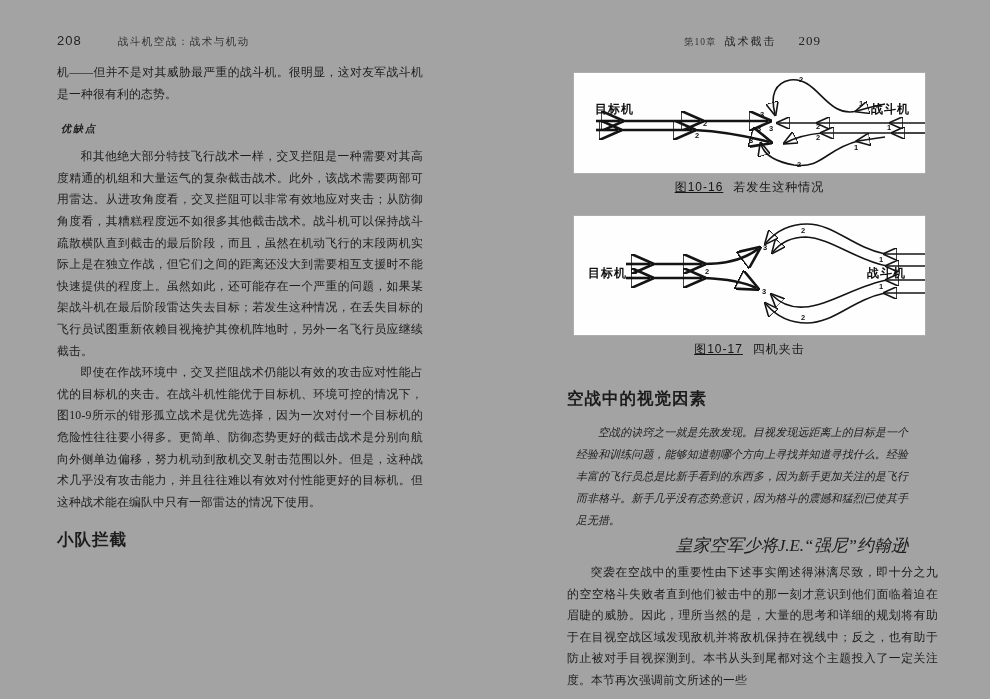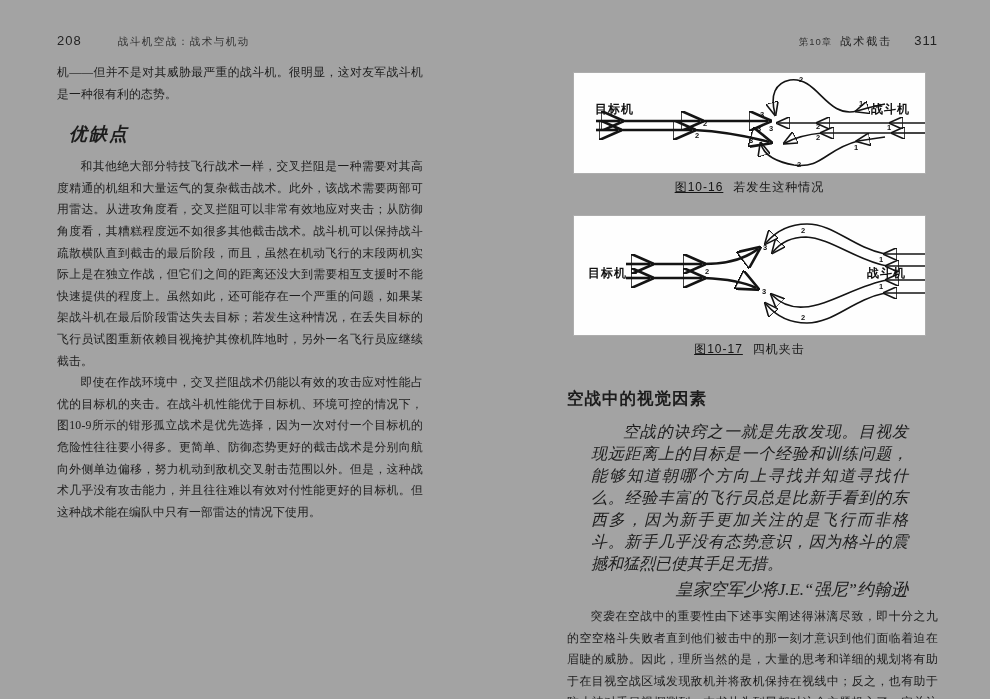--- a/index.html
+++ b/index.html
@@ -11,36 +11,36 @@
     overflow: hidden;
     color: #1c1c1c;
     font-family: "Liberation Serif", "DejaVu Serif", serif;
   }
   
   .col-left  { position:absolute; left:57px;  top:33px; width:366px; }
   .col-right { position:absolute; left:567px; top:33px; width:371px; }
 
   
   .runhead { display:flex; align-items:baseline; font-family:"Liberation Sans","DejaVu Sans",sans-serif; margin-bottom:13px; }
-  .runhead.right { justify-content:flex-end; }
+  .runhead.right { justify-content:center;font-family:Liberation Serif, serif; }
   .pagenum { font-size:13px; letter-spacing:1px; color:#222; }
   .runtitle { font-size:10.5px; color:#333; letter-spacing:1.5px; margin-left:36px; }
   .chapnum { font-size:9.5px; color:#333; letter-spacing:1px; margin-right:8px; }
   .chaptitle { font-size:11px; color:#222; letter-spacing:2px; margin-right:22px; }
 
   
   .para {
     font-size:11.8px; line-height:21.6px; text-align:justify;
     letter-spacing:0.2px; color:#1c1c1c;
   }
   .para.indent { text-indent:2em; }
   .h-kai {
-    font-size:18px; font-weight:bold; font-style:italic;
+    font-size:10px; font-weight:bold; font-style:italic;
     font-family:Liberation Serif, serif;
-    margin:17px 0 10px 12px; letter-spacing:2px;
+    margin:17px 0 10px 4px; letter-spacing:2px;
   }
   .h-hei {
     font-size:16.5px; font-weight:bold;
     font-family:"Liberation Sans","DejaVu Sans",sans-serif;
     letter-spacing:1px;
   }
   .gap-sm { height:10px; } .gap-md { height:16px; }
 
   
   .figbox {
@@ -60,22 +60,22 @@
   svg text.num {
     font-family:"Liberation Sans","DejaVu Sans",sans-serif;
     font-size:7.5px; font-weight:bold; fill:#111;
   }
   svg path { fill:none; stroke:#141414; }
   svg path.t { stroke-width:2.6; }
   svg path.f { stroke-width:1.6; }
 
   
   .quote {
-    font-style:italic; font-size:16px; line-height:22px;
-    margin:11px 30px 0 24px; text-align:justify; text-indent:2em; color:#1c1c1c;
+    font-style:italic; font-size:11px; line-height:22px;
+    margin:11px 30px 0 9px; text-align:justify; text-indent:2em; color:#1c1c1c;
   }
   .attrib {
     font-style:italic; font-size:17px; text-align:right;
     margin:3px 30px 0 0; color:#1c1c1c;
   }
 </style>
 </head>
 <body>
 
 <div class="spread">
@@ -87,29 +87,30 @@
     </div>
 
     <p class="para">机——但并不是对其威胁最严重的战斗机。很明显，这对友军战斗机是一种很有利的态势。</p>
 
     <h3 class="h-kai">优缺点</h3>
 
     <p class="para indent">和其他绝大部分特技飞行战术一样，交叉拦阻是一种需要对其高度精通的机组和大量运气的复杂截击战术。此外，该战术需要两部可用雷达。从进攻角度看，交叉拦阻可以非常有效地应对夹击；从防御角度看，其糟糕程度远不如很多其他截击战术。战斗机可以保持战斗疏散横队直到截击的最后阶段，而且，虽然在机动飞行的末段两机实际上是在独立作战，但它们之间的距离还没大到需要相互支援时不能快速提供的程度上。虽然如此，还可能存在一个严重的问题，如果某架战斗机在最后阶段雷达失去目标；若发生这种情况，在丢失目标的飞行员试图重新依赖目视掩护其僚机阵地时，另外一名飞行员应继续截击。</p>
     <p class="para indent">即使在作战环境中，交叉拦阻战术仍能以有效的攻击应对性能占优的目标机的夹击。在战斗机性能优于目标机、环境可控的情况下，图10-9所示的钳形孤立战术是优先选择，因为一次对付一个目标机的危险性往往要小得多。更简单、防御态势更好的截击战术是分别向航向外侧单边偏移，努力机动到敌机交叉射击范围以外。但是，这种战术几乎没有攻击能力，并且往往难以有效对付性能更好的目标机。但这种战术能在编队中只有一部雷达的情况下使用。</p>
 
     <div class="gap-md"></div>
+    <h2 class="h-hei">小队拦截</h2>
     <div class="gap-sm"></div>
 
   </div>
 
   <div class="col-right">
     <div class="runhead right">
       <span class="chapnum">第10章</span>
       <span class="chaptitle">战术截击</span>
-      <span class="pagenum">311</span>
+      <span class="pagenum">209</span>
     </div>
 
     <div style="height:10px"></div>
 
     <div class="figbox">
       <svg width="351" height="96" viewBox="0 0 351 96">
         <defs>
           <marker id="ahA" markerWidth="9" markerHeight="8" refX="7.5" refY="4" orient="auto">
             <path d="M0,0 L9,4 L0,8 z" fill="#141414" stroke="none"></path>
           </marker>

